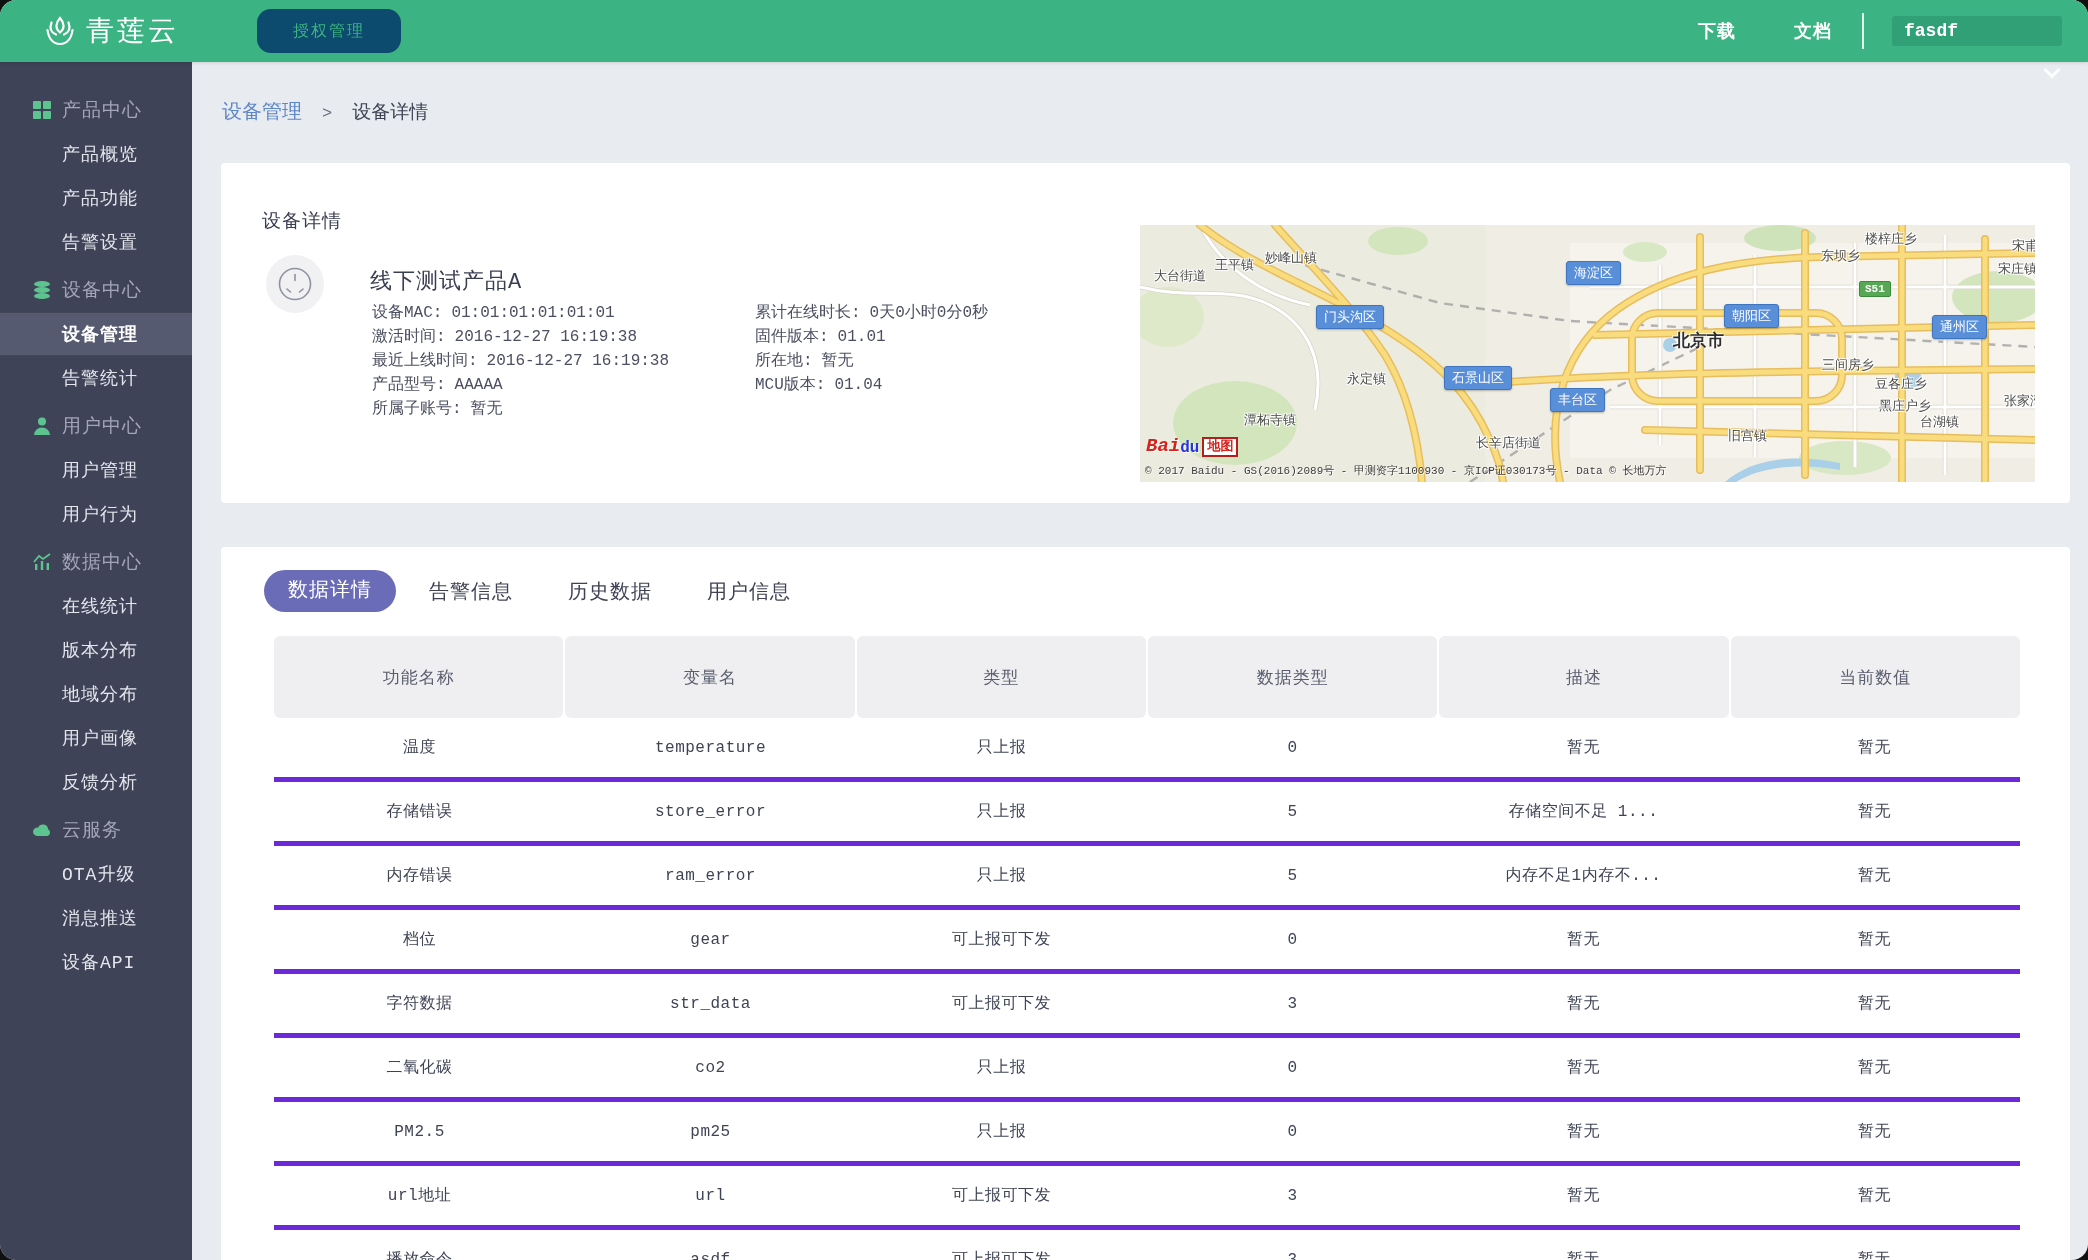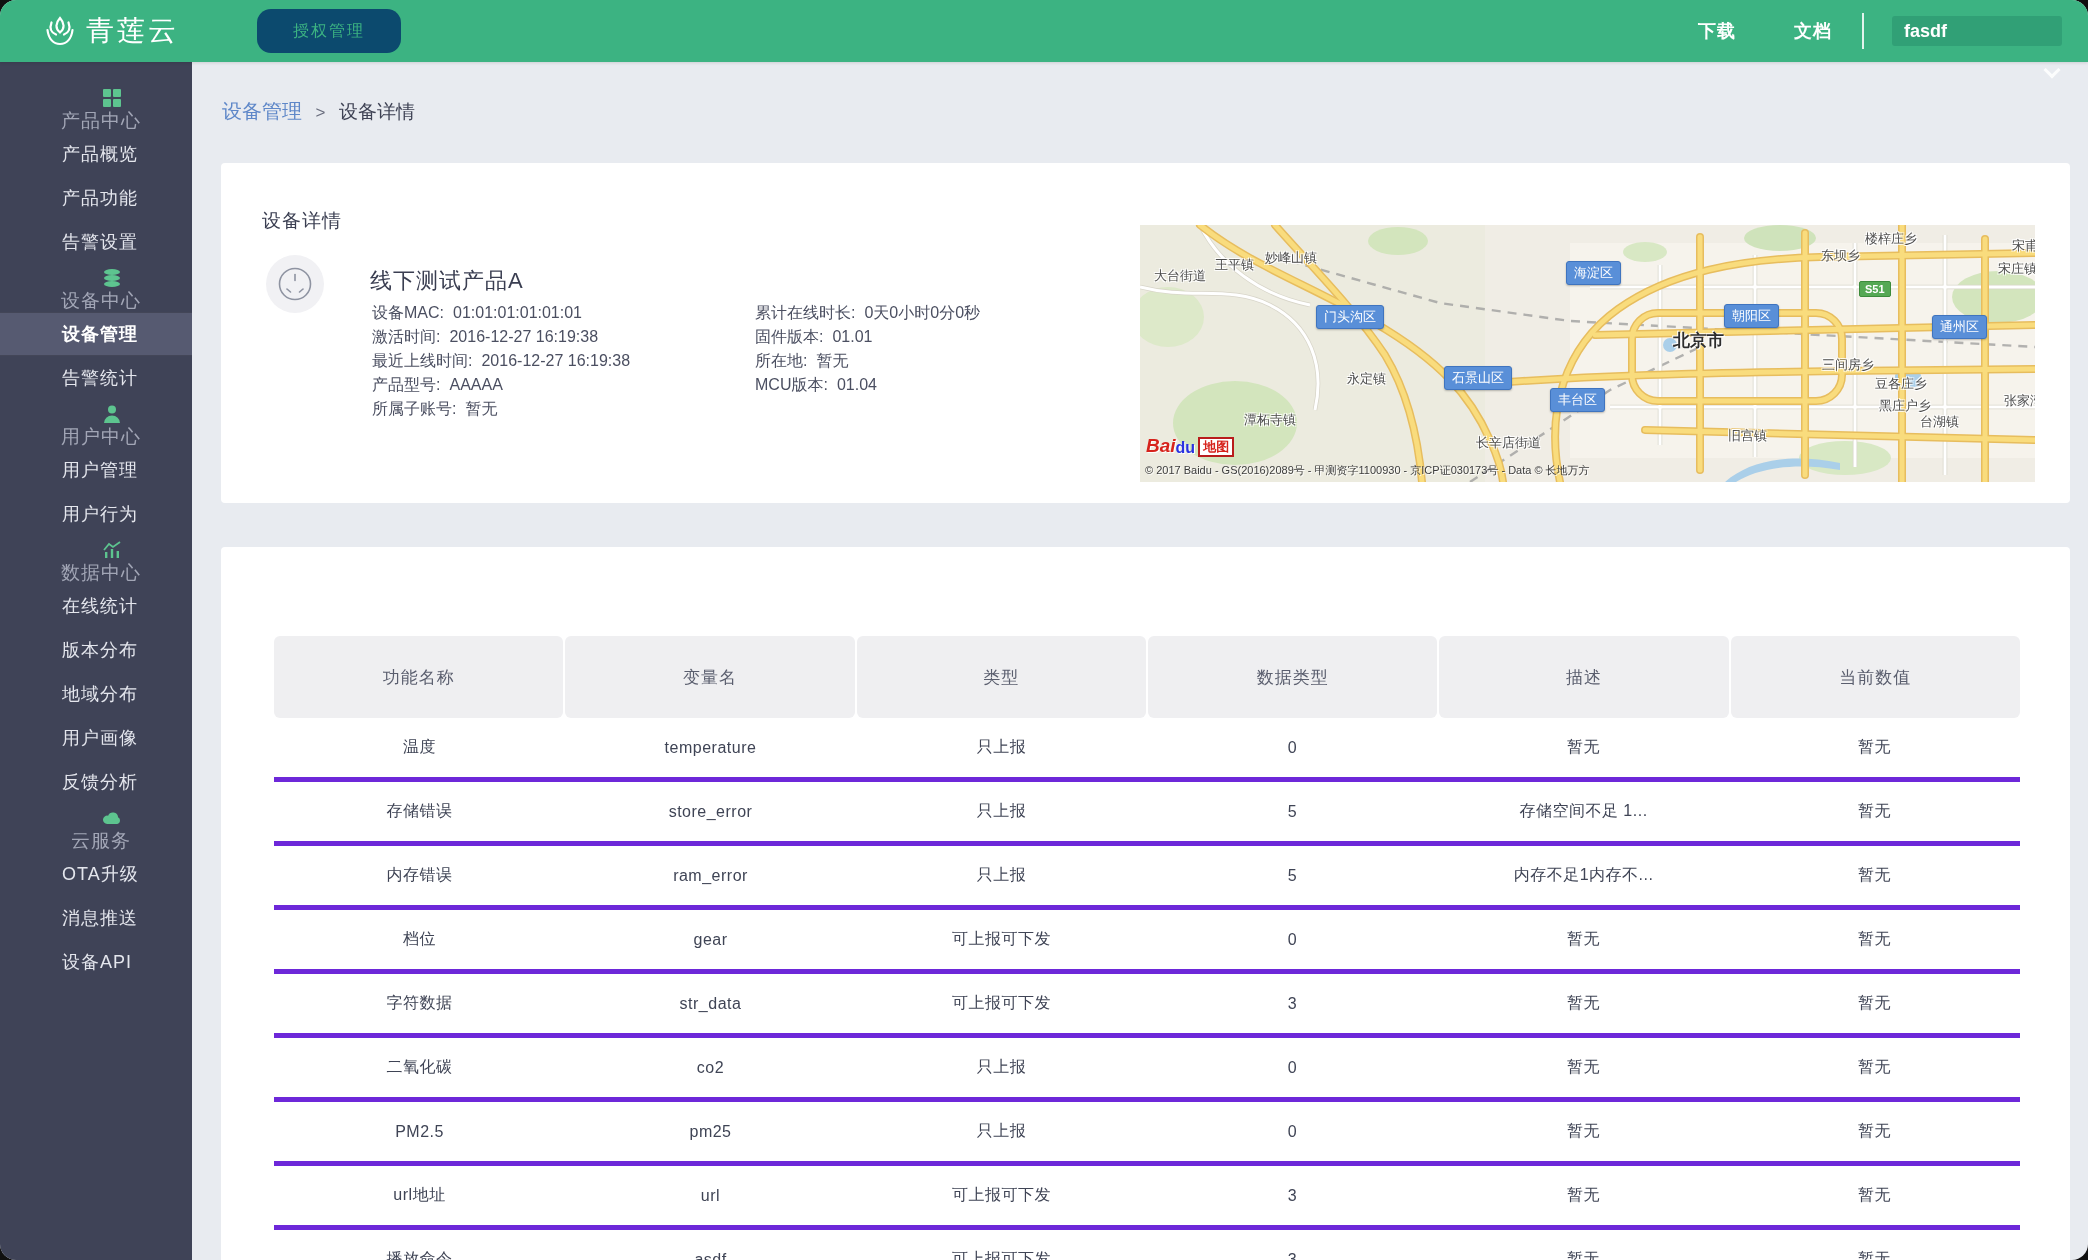--- a/index.html
+++ b/index.html
@@ -1,20 +1,20 @@
 <!DOCTYPE html>
 <html><head>
 <meta charset="utf-8">
 <style>
   html,body{margin:0;padding:0;background:#101010;}
   *{box-sizing:border-box;}
   .screen{
     position:relative;width:2088px;height:1260px;margin:0 auto;
     background:#e8ebf0;border-radius:16px;overflow:hidden;
-    font-family:Liberation Sans, sans-serif;color:#3e4254;
+    font-family:Liberation Mono, monospace;color:#3e4254;
   }
   
   .topbar{position:absolute;top:0;left:0;right:0;height:62px;background:#3cb382;
     display:flex;align-items:center;padding:0 26px 0 42px;z-index:30;box-shadow:0 1px 3px rgba(0,0,0,.12);}
   .logo{display:flex;align-items:center;}
   .logo svg{width:36px;height:36px;display:block;}
   .logo-text{color:#fff;font-size:28px;letter-spacing:3px;margin-left:8px;font-weight:500;}
   .auth-pill{margin-left:78px;height:44px;padding:0 36px;border:none;border-radius:14px;
     background:#0c4a6e;color:#3cb382;font-size:16px;letter-spacing:2px;display:flex;align-items:center;cursor:pointer;
     font-family:inherit;}
@@ -24,21 +24,21 @@
   .top-link.l2{margin-right:30px;}
   .top-divider{width:2px;height:36px;background:rgba(255,255,255,.85);margin-right:28px;}
   .account-box{width:170px;height:30px;border:none;border-radius:3px;background:#31a076;
     color:#fff;font-size:18px;font-weight:bold;padding:0 12px;font-family:inherit;outline:none;}
   .dropdown-caret{position:absolute;top:64px;right:30px;width:12px;height:12px;
     border-right:3px solid #fff;border-bottom:3px solid #fff;transform:rotate(45deg);opacity:.9;z-index:29;}
   
   .sidebar{position:absolute;top:62px;left:0;bottom:0;width:192px;background:#3f4357;z-index:20;}
   .nav{padding-top:26px;}
   .nav-sec,.nav-item{height:44px;display:flex;align-items:center;cursor:pointer;}
-  .nav-sec{margin-top:4px;flex-direction:column;}
+  .nav-sec{margin-top:4px;}
   .nav-sec:first-child{margin-top:0;}
   .nav-icon{width:20px;height:20px;margin-left:32px;display:flex;align-items:center;}
   .nav-icon svg{width:20px;height:20px;display:block;}
   .nav-sec-label{margin-left:10px;color:#a2a6b6;font-size:19px;letter-spacing:1px;}
   .nav-item{padding-left:62px;color:#e4e6ed;font-size:18px;letter-spacing:1px;}
   .nav-item.active{background:#565a71;color:#fff;font-weight:bold;
     border-top:1px solid rgba(0,0,0,.22);border-bottom:1px solid rgba(0,0,0,.22);}
   
   .main{position:absolute;top:62px;left:192px;right:0;bottom:0;overflow:hidden;}
   .breadcrumb{position:absolute;left:30px;top:36px;font-size:20px;}
@@ -339,20 +339,26 @@
         <div class="map-logo">
           <span class="bai">Bai</span>
             <span class="du">du</span>
             <span class="ditu">地图</span>
         </div>
         <div class="map-attribution">© 2017 Baidu - GS(2016)2089号 - 甲测资字1100930 - 京ICP证030173号 - Data © 长地万方</div>
       </div>
     </section>
 
     <section class="card card2">
+      <div class="tabs" id="tabs">
+          <div class="tab active">数据详情</div>
+          <div class="tab">告警信息</div>
+          <div class="tab">历史数据</div>
+          <div class="tab">用户信息</div>
+        </div>
       <div class="table" id="data-table">
           <div class="t-head">
             <div class="t-hcell">功能名称</div>
             <div class="t-hcell">变量名</div>
             <div class="t-hcell">类型</div>
             <div class="t-hcell">数据类型</div>
             <div class="t-hcell">描述</div>
             <div class="t-hcell">当前数值</div>
           </div>
           <div class="t-row">

